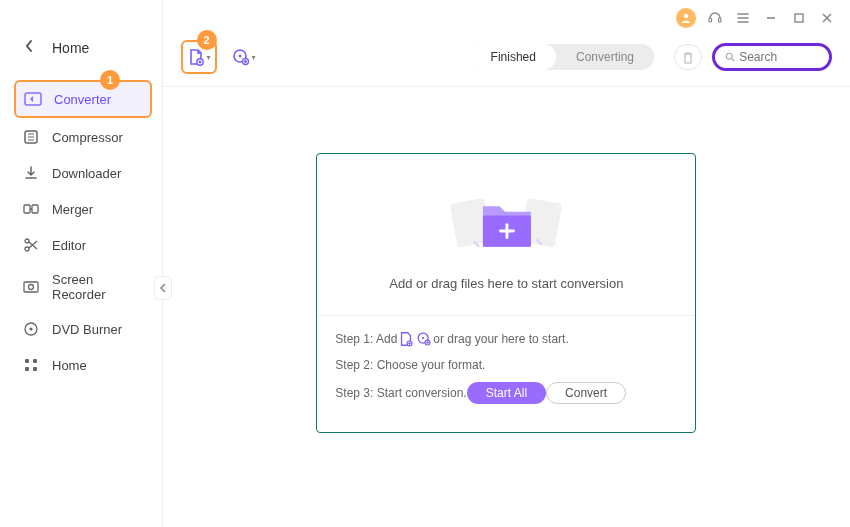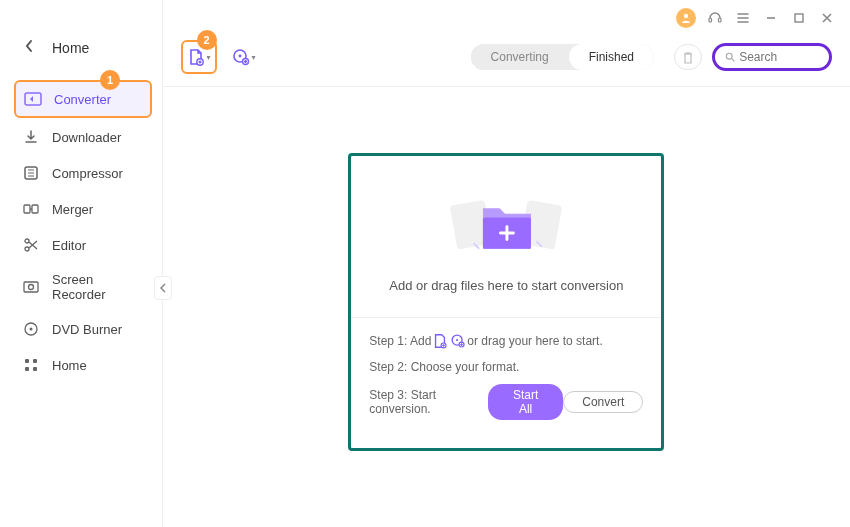--- a/index.html
+++ b/index.html
@@ -137,22 +137,22 @@
   font-size: 12px; color: #666;
 }
 .content {
   flex: 1;
   display: flex;
   align-items: flex-start;
   justify-content: center;
   padding-top: 66px;
 }
 .dropzone {
-  width: 316px;
-  border: 3px solid #0f766e;
+  width: 380px;
+  border: 1px solid #0f766e;
   border-radius: 4px;
 }
 .dropzone-top {
   padding: 26px 10px 24px;
   text-align: center;
 }
 .folder-illustration {
   width: 120px; height: 80px;
   margin: 0 auto 16px;
   position: relative;
@@ -209,33 +209,33 @@
           <svg width="18" height="14" viewBox="0 0 18 14">
               <rect x="1" y="1" width="16" height="12" rx="2" fill="none" stroke="#8a6bff" stroke-width="1.5"></rect>
               <path d="M6 7 L9 4 L9 10 Z" fill="#8a6bff"></path>
             </svg>
         </span>
         <span>Converter</span>
       </li>
       <li class="nav-item">
         <span class="nav-icon">
           <svg width="16" height="16" viewBox="0 0 16 16">
-              <path d="M8 2 V10 M5 7 L8 10 L11 7 M3 13 H13" stroke="#666" stroke-width="1.5" fill="none" stroke-linecap="round"></path>
-            </svg>
-        </span>
-        <span>Downloader</span>
-      </li>
-      <li class="nav-item">
-        <span class="nav-icon">
-          <svg width="16" height="16" viewBox="0 0 16 16">
               <rect x="2" y="2" width="12" height="12" rx="2" fill="none" stroke="#666" stroke-width="1.5"></rect>
               <path d="M5 5 H11 M5 8 H11 M5 11 H11" stroke="#666" stroke-width="1.2"></path>
             </svg>
         </span>
         <span>Compressor</span>
+      </li>
+      <li class="nav-item">
+        <span class="nav-icon">
+          <svg width="16" height="16" viewBox="0 0 16 16">
+              <path d="M8 2 V10 M5 7 L8 10 L11 7 M3 13 H13" stroke="#666" stroke-width="1.5" fill="none" stroke-linecap="round"></path>
+            </svg>
+        </span>
+        <span>Downloader</span>
       </li>
       <li class="nav-item">
         <span class="nav-icon">
           <svg width="16" height="16" viewBox="0 0 16 16">
               <rect x="1" y="4" width="6" height="8" rx="1" fill="none" stroke="#666" stroke-width="1.3"></rect>
               <rect x="9" y="4" width="6" height="8" rx="1" fill="none" stroke="#666" stroke-width="1.3"></rect>
               <path d="M7 8 H9" stroke="#666" stroke-width="1.3"></path>
             </svg>
         </span>
         <span>Merger</span>
@@ -340,22 +340,22 @@
         <svg width="18" height="18" viewBox="0 0 18 18">
             <circle cx="8" cy="8" r="6" fill="none" stroke="#7a5cff" stroke-width="1.6"></circle>
             <circle cx="8" cy="8" r="1.4" fill="#7a5cff"></circle>
             <circle cx="13.5" cy="13.5" r="3" fill="#fff" stroke="#7a5cff" stroke-width="1.4"></circle>
             <path d="M13.5 12 V15 M12 13.5 H15" stroke="#7a5cff" stroke-width="1.4"></path>
           </svg>
         <span class="caret">▾</span>
       </div>
 
       <div class="tabset">
+        <div class="tab active">Finished</div>
         <div class="tab">Converting</div>
-        <div class="tab active">Finished</div>
       </div>
 
       <div class="spacer"></div>
       <div class="trash-btn">
         <svg width="12" height="13" viewBox="0 0 12 13">
             <path d="M2 3 H10 M4 3 V2 H8 V3 M3 3 V12 H9 V3" fill="none" stroke="#bbb" stroke-width="1.2"></path>
           </svg>
       </div>
       <div class="search-box">
         <svg width="12" height="12" viewBox="0 0 12 12">

